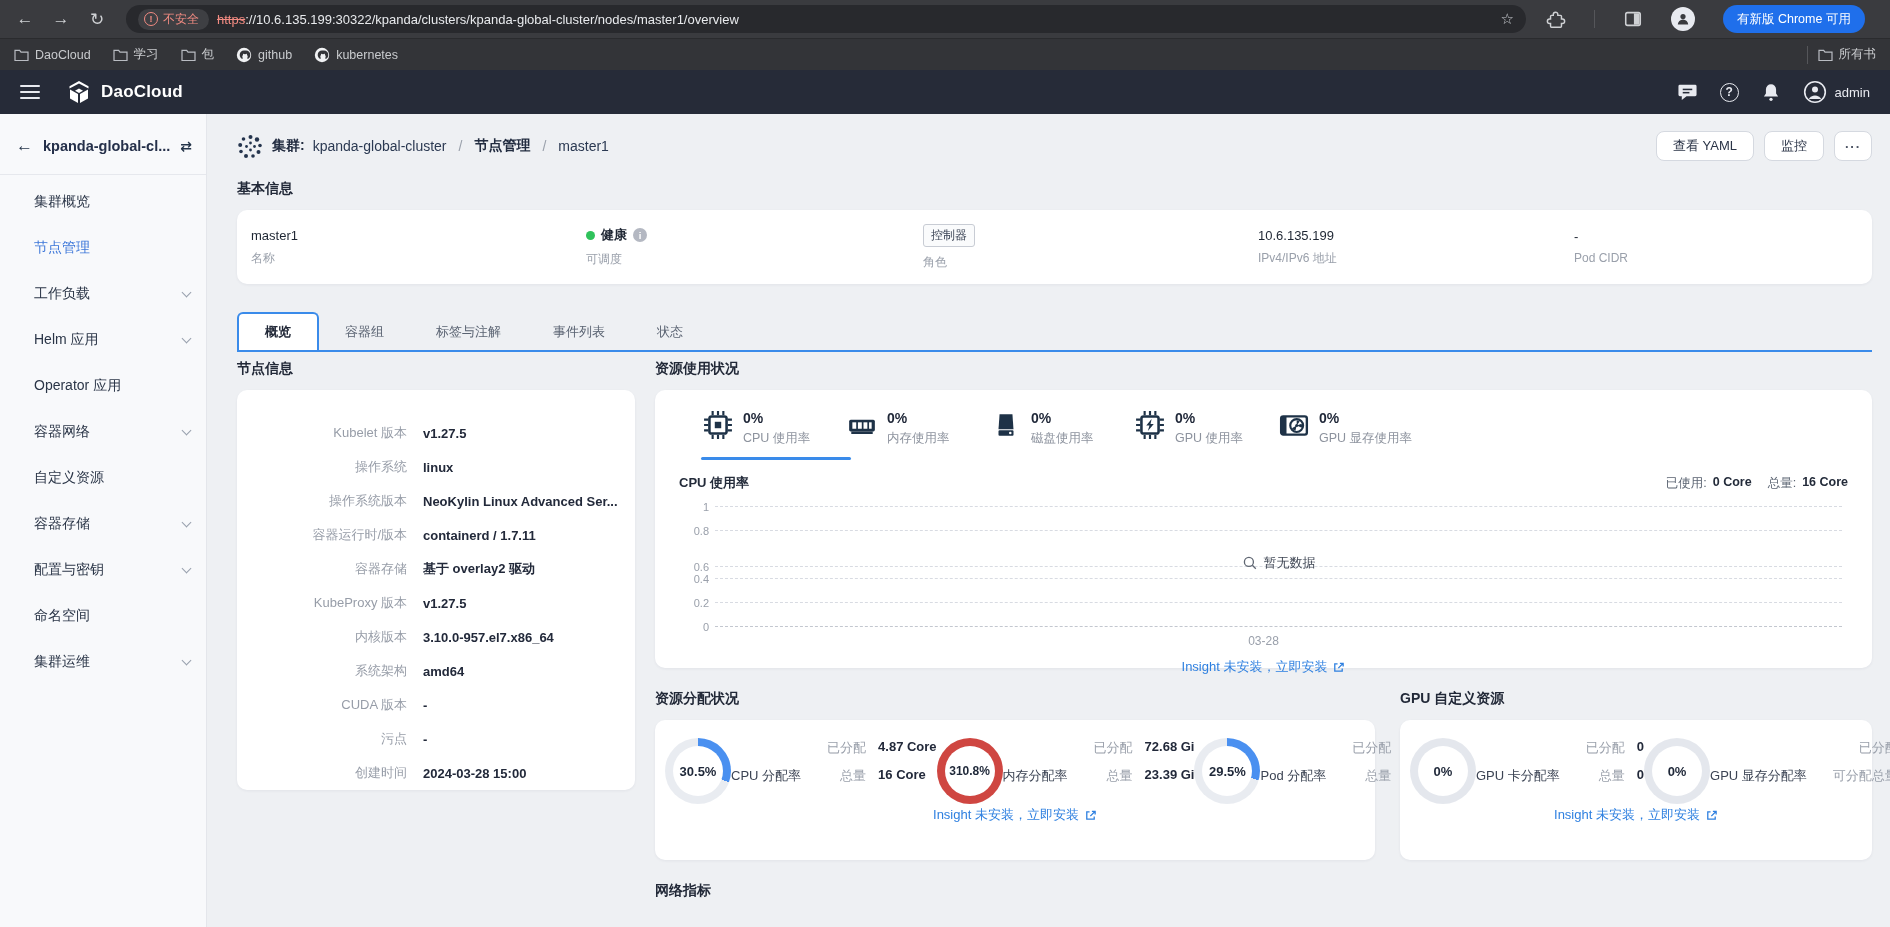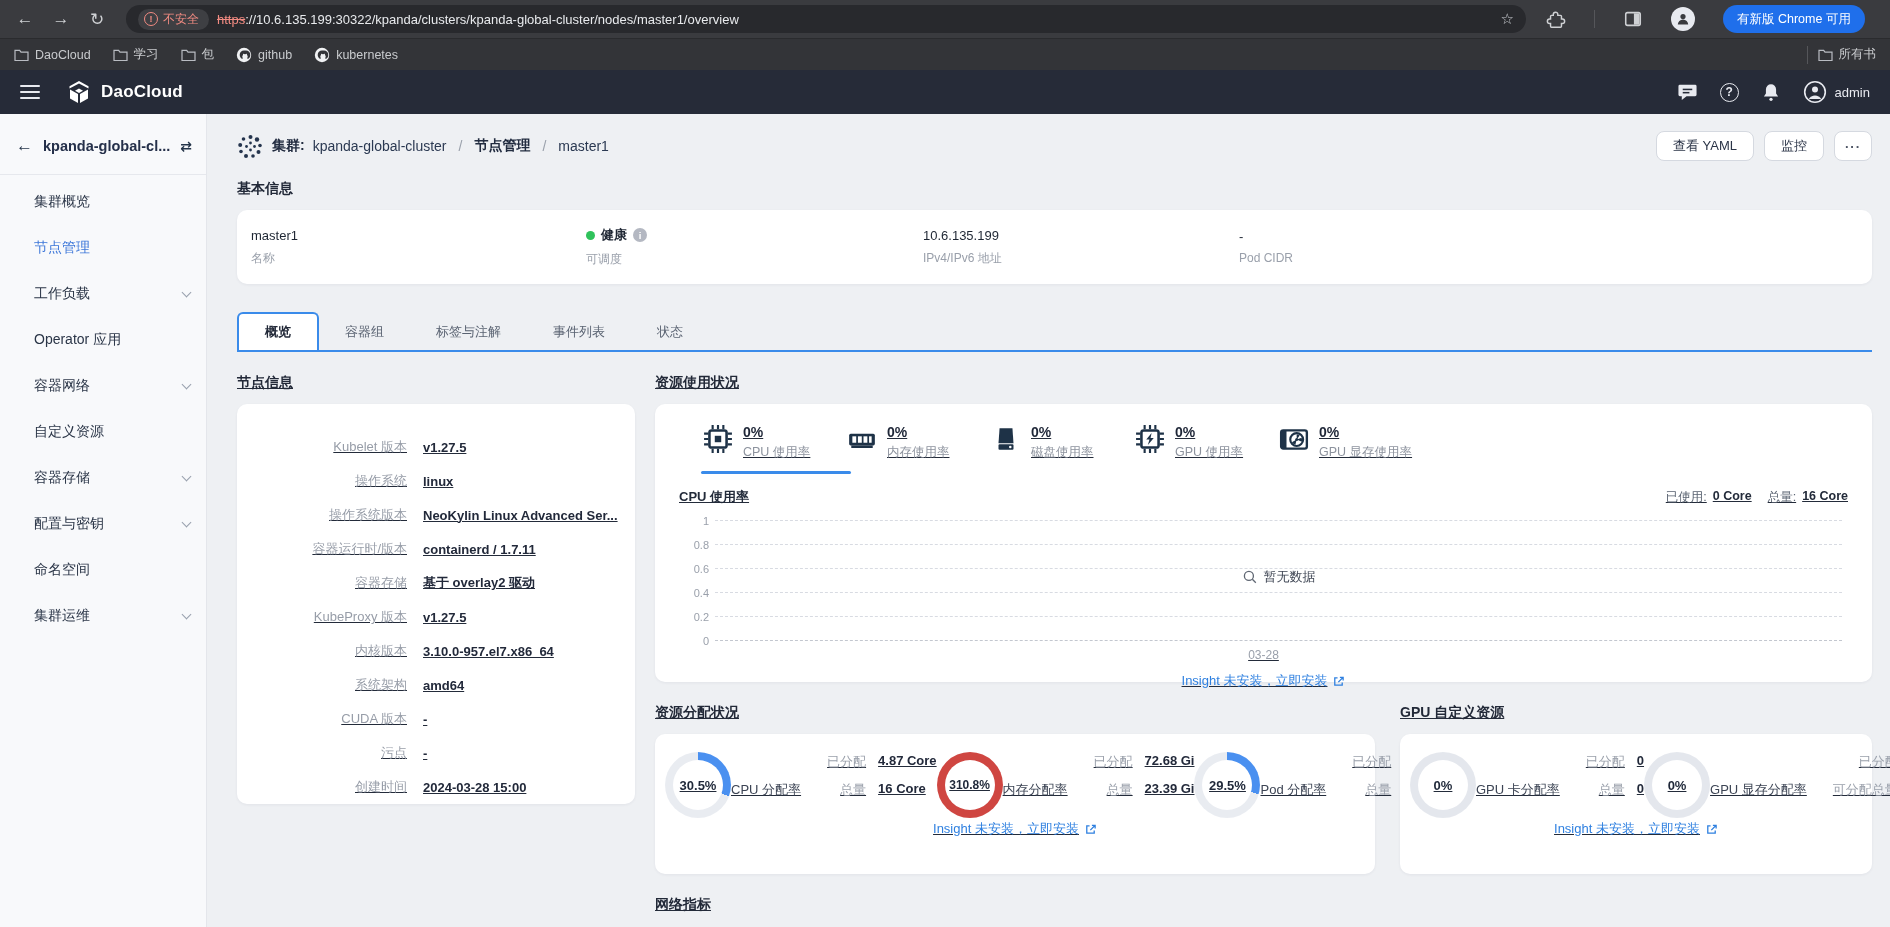--- a/index.html
+++ b/index.html
@@ -69,21 +69,21 @@
   .info-value{font-size:13px;color:#1e2633;display:flex;align-items:center;gap:6px;}
   .info-label{font-size:12px;color:#9aa0ab;}
   .dot-green{width:9px;height:9px;border-radius:50%;background:#2fc25b;}
   .info-i{width:14px;height:14px;border-radius:50%;background:#b4b8c2;color:#fff;font-size:9.5px;font-weight:700;display:flex;align-items:center;justify-content:center;}
   .badge{border:1px solid #c8ccd4;border-radius:3px;padding:2px 7px;font-size:12px;color:#3a4354;background:#fafbfc;}
 
   .tabs{margin-top:28px;display:flex;border-bottom:2px solid #3a8bea;align-items:flex-end;}
   .tab{padding:9px 26px;font-size:13px;color:#5a6372;cursor:pointer;}
   .tab.active{background:#fff;border:2px solid #3a8bea;border-bottom:none;border-radius:6px 6px 0 0;color:#222938;font-weight:700;margin-bottom:0;}
 
-  .content-grid{display:flex;gap:20px;margin-top:22px;text-decoration:underline;}
+  .content-grid{display:flex;gap:20px;margin-top:8px;}
   .col-left{flex:0 0 398px;}
   .col-right{flex:1;min-width:0;}
   .card-node{margin-top:12px;height:400px;padding-top:26px;}
   .nrow{display:flex;height:34px;align-items:center;}
   .nlabel{width:170px;text-align:right;color:#979da8;font-size:13px;flex:0 0 170px;}
   .nvalue{margin-left:16px;color:#22293a;font-size:13px;font-weight:600;white-space:nowrap;}
 
   .card-usage{margin-top:12px;height:278px;padding:20px 24px 0 24px;}
   .stats-row{display:flex;padding-left:24px;}
   .stat{display:flex;gap:10px;width:144px;position:relative;padding-bottom:13px;cursor:pointer;}
@@ -256,20 +256,24 @@
         <span>集群概览</span>
       </div>
     <div class="sb-item active">
         <span>节点管理</span>
       </div>
     <div class="sb-item">
         <span>工作负载</span>
         <span class="chev"></span>
       </div>
     <div class="sb-item">
+        <span>Helm 应用</span>
+        <span class="chev"></span>
+      </div>
+    <div class="sb-item">
         <span>Operator 应用</span>
       </div>
     <div class="sb-item">
         <span>容器网络</span>
         <span class="chev"></span>
       </div>
     <div class="sb-item">
         <span>自定义资源</span>
       </div>
     <div class="sb-item">
@@ -331,20 +335,26 @@
         <span class="info-label">名称</span>
       </div>
       <div class="info-col" style="width:337px">
         <span class="info-value">
             <span class="dot-green"></span>
             <b>健康</b>
             <span class="info-i">i</span>
           </span>
         <span class="info-label">可调度</span>
       </div>
+      <div class="info-col" style="width:335px">
+        <span class="info-value">
+            <span class="badge">控制器</span>
+          </span>
+        <span class="info-label">角色</span>
+      </div>
       <div class="info-col" style="width:316px">
         <span class="info-value">10.6.135.199</span>
         <span class="info-label">IPv4/IPv6 地址</span>
       </div>
       <div class="info-col">
         <span class="info-value">-</span>
         <span class="info-label">Pod CIDR</span>
       </div>
     </div>
 
@@ -490,21 +500,21 @@
             </span>
           </div>
 
           <div class="plot">
             <div class="gline" style="top:0">
                 <span>1</span>
               </div>
             <div class="gline" style="top:24px">
                 <span>0.8</span>
               </div>
-            <div class="gline" style="top:48px">
+            <div class="gline" style="top:60px">
                 <span>0.6</span>
               </div>
             <div class="gline" style="top:72px">
                 <span>0.4</span>
               </div>
             <div class="gline" style="top:96px">
                 <span>0.2</span>
               </div>
             <div class="gline axis" style="top:120px">
                 <span>0</span>

